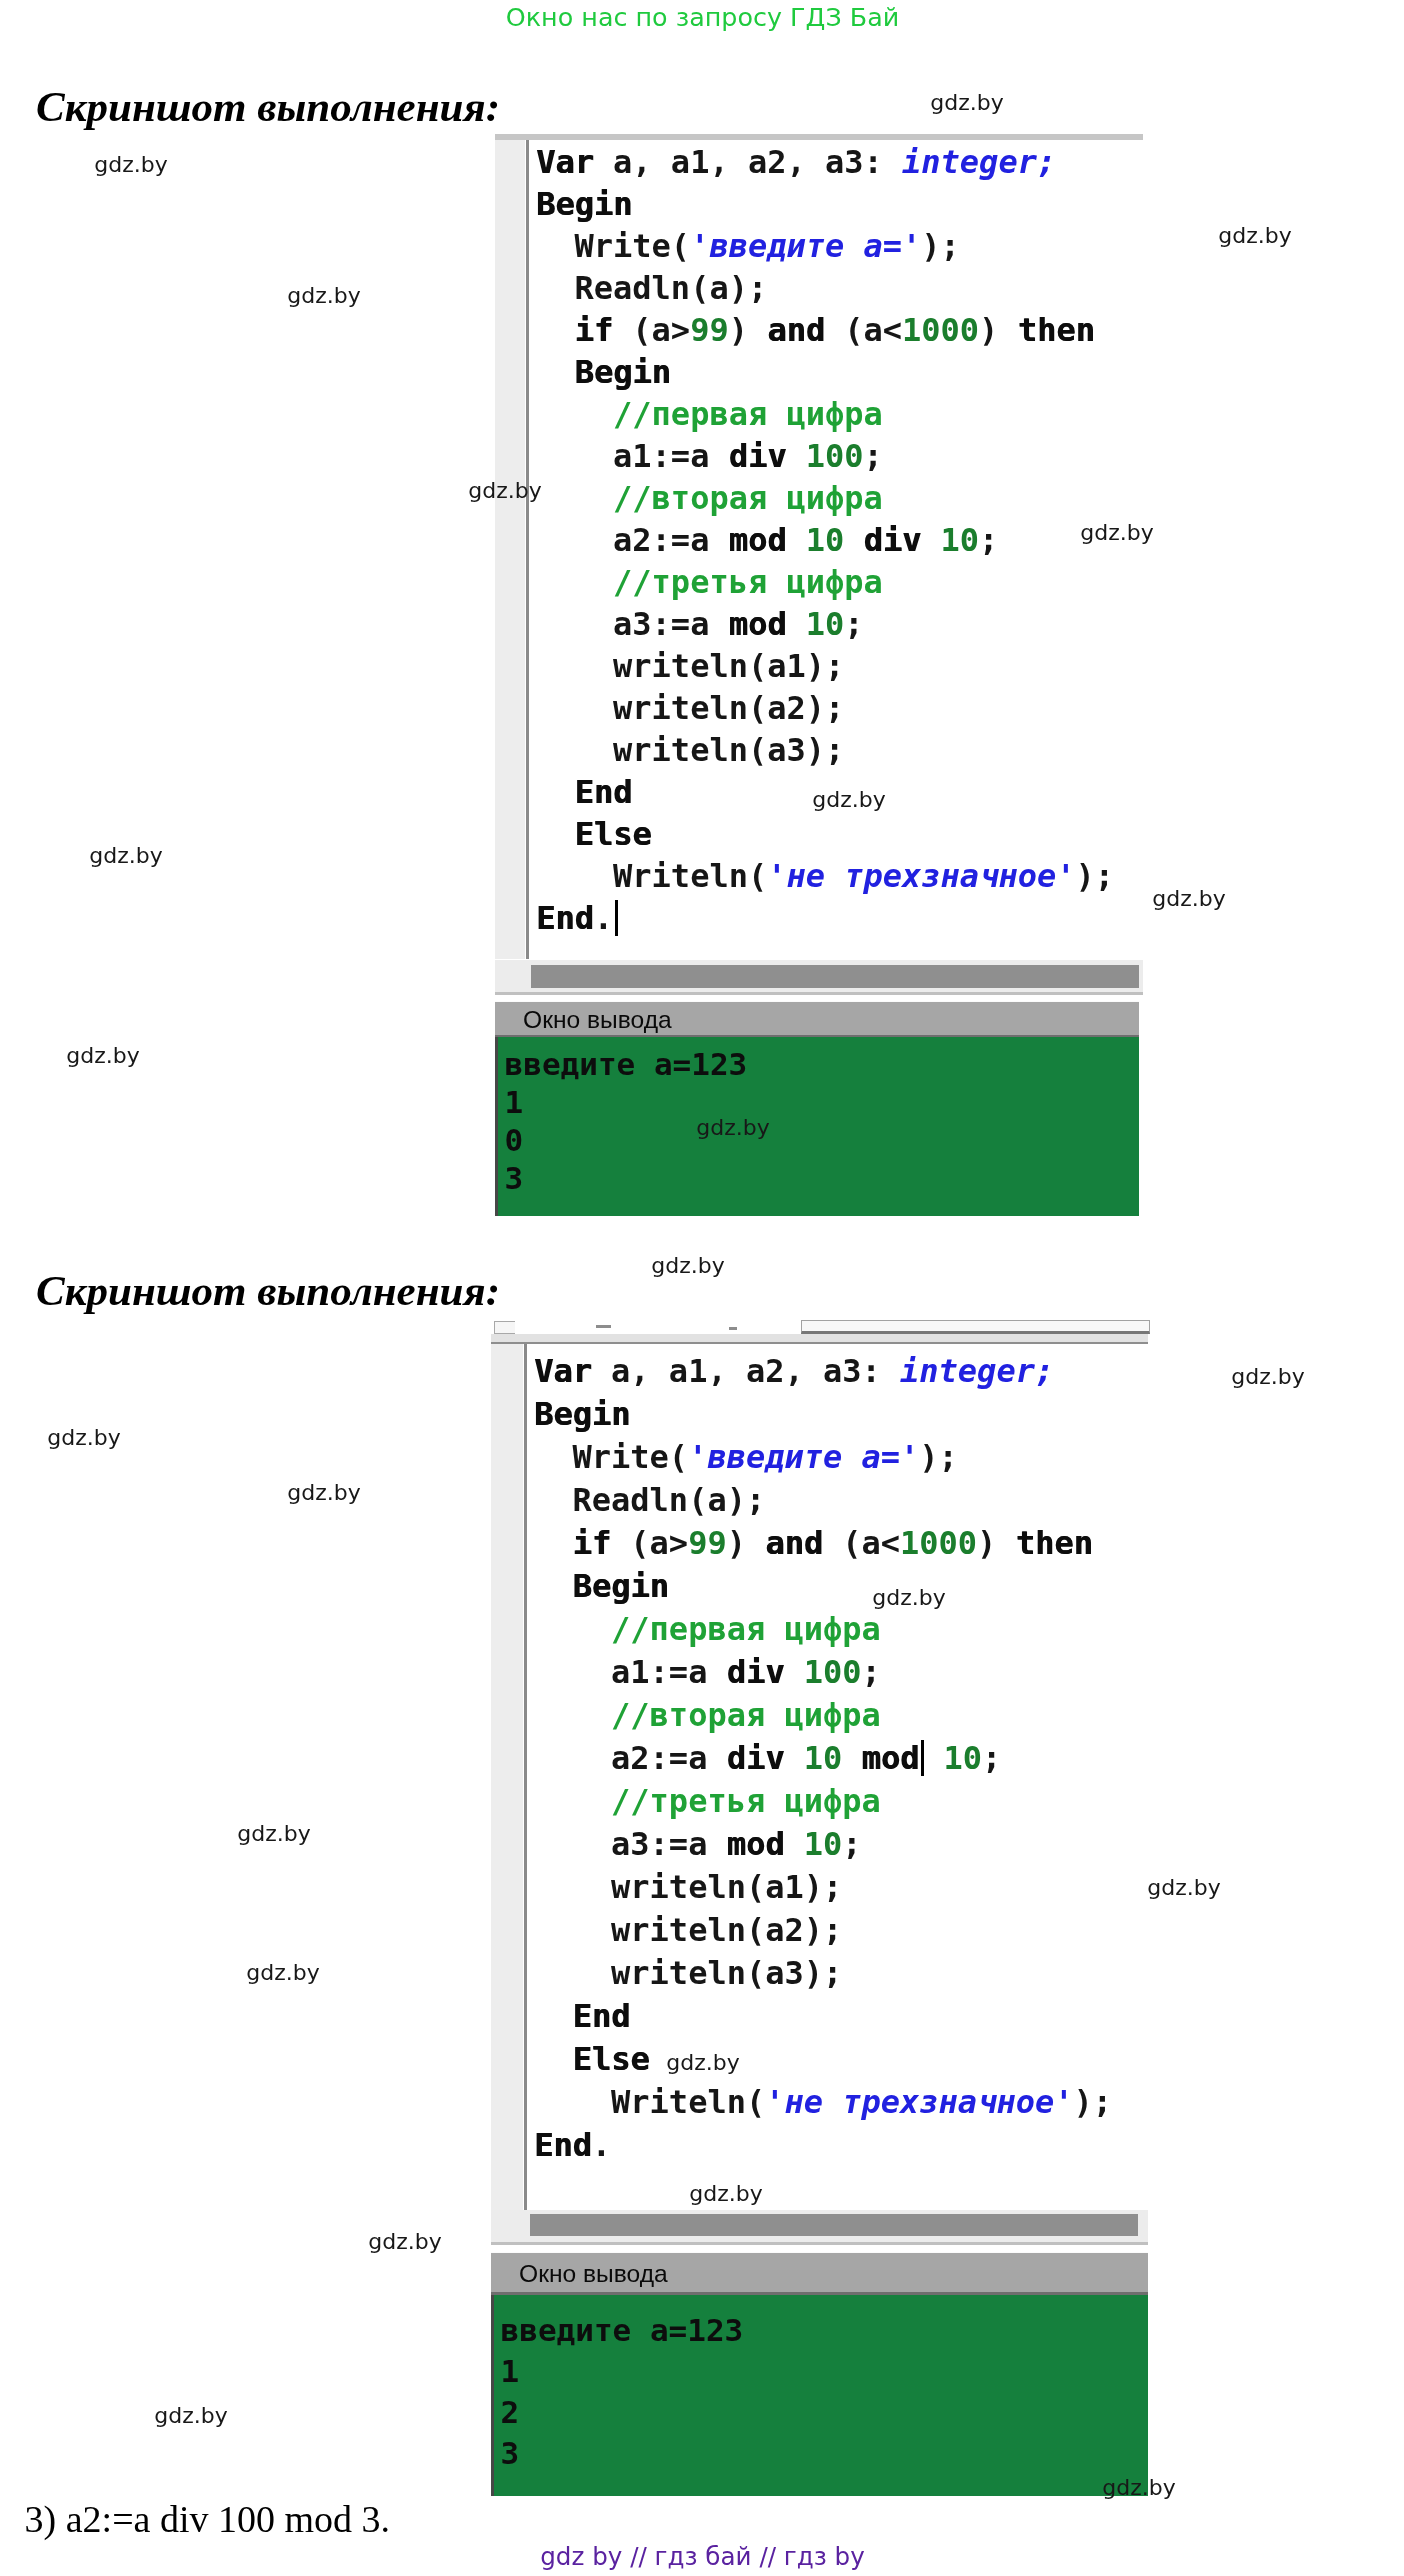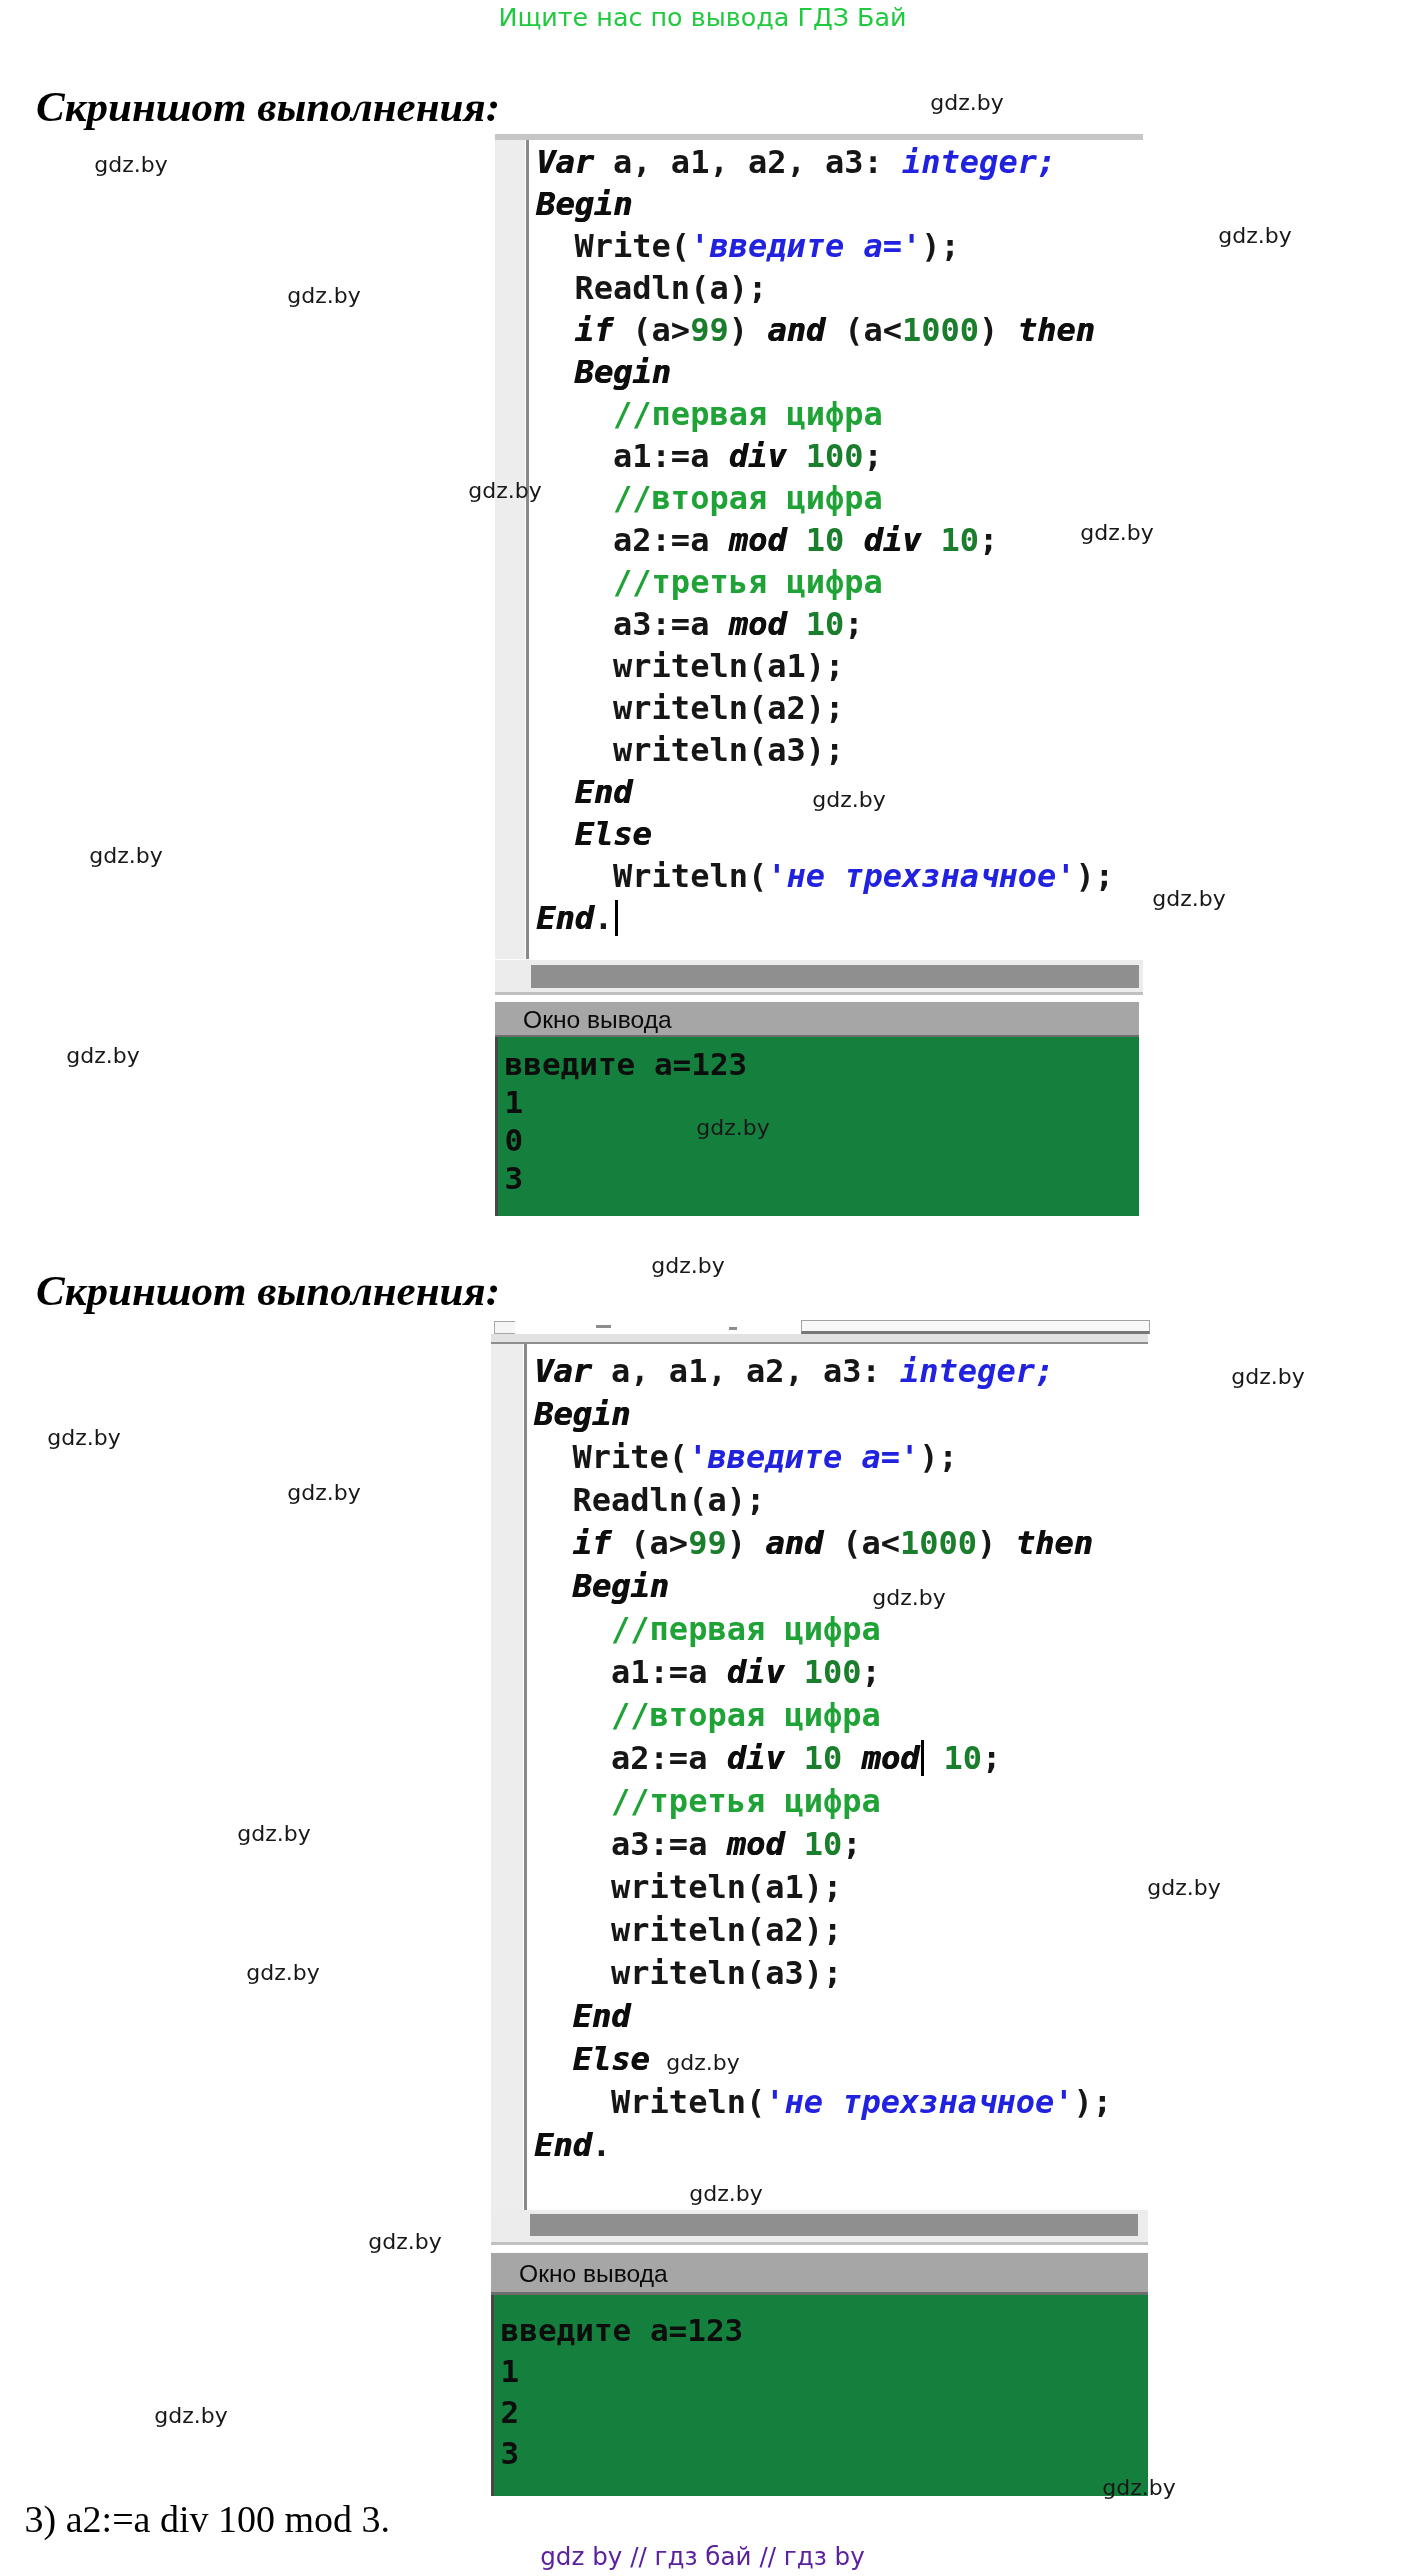--- a/index.html
+++ b/index.html
@@ -36,21 +36,21 @@
   #win1 .gutter-line{left:31px;top:5.7px;height:819px;}
   #win2 .gutter-line{left:33px;top:24px;height:867px;}
 
   .code{position:absolute;font:700 32px "DejaVu Sans Mono",monospace;color:var(--plain);}
   #win1 .code{left:41px;top:7.4px;}
   #win2 .code{left:43px;top:30px;}
   .code-line{white-space:pre;}
   #win1 .code-line{height:42px;line-height:42px;}
   #win2 .code-line{height:43px;line-height:43px;}
 
-  .tok-k{color:var(--keyword);text-shadow:0.7px 0 0 currentColor;font-style:italic;}
+  .tok-k{color:var(--keyword);text-shadow:0.7px 0 0 currentColor;}
   .tok-p{color:var(--plain);}
   .tok-s{color:var(--string-blue);font-style:italic;}
   .tok-n{color:var(--number-green);}
   .tok-c{color:var(--comment-green);text-align:center;}
   .caret{display:inline-block;width:3.3px;height:36px;background:#000;vertical-align:-6.6px;margin-left:1.6px;}
 
   .hscroll-track{position:absolute;background:#ececec;}
   #win1 .hscroll-track{left:0;top:826px;width:648px;height:33px;}
   #win2 .hscroll-track{left:0;top:890px;width:657px;height:33px;}
   .hscroll-thumb{position:absolute;background:var(--thumb-gray);}
@@ -86,21 +86,21 @@
 
   
   .wm{position:absolute;transform:translate(-50%,-50%);white-space:nowrap;
       font:400 22px "DejaVu Sans",sans-serif;color:#181818;}
 </style>
 </head>
 <body>
 
 <div class="canvas">
 
-  <div class="promo">Ищите нас по вывода ГДЗ Бай</div>
+  <div class="promo">Окно нас по запросу ГДЗ Бай</div>
 
   <div class="caption caption1">Скриншот выполнения:</div>
 
   <div class="editor-window" id="win1">
     <div class="win-topbar"></div>
     <div class="gutter"></div>
     <div class="gutter-line"></div>
     <div class="code">
         <div class="code-line"><span class="tok-k">Var</span><span class="tok-p"> a, a1, a2, a3: </span><span class="tok-s">integer;</span></div>
         <div class="code-line"><span class="tok-k">Begin</span></div>

